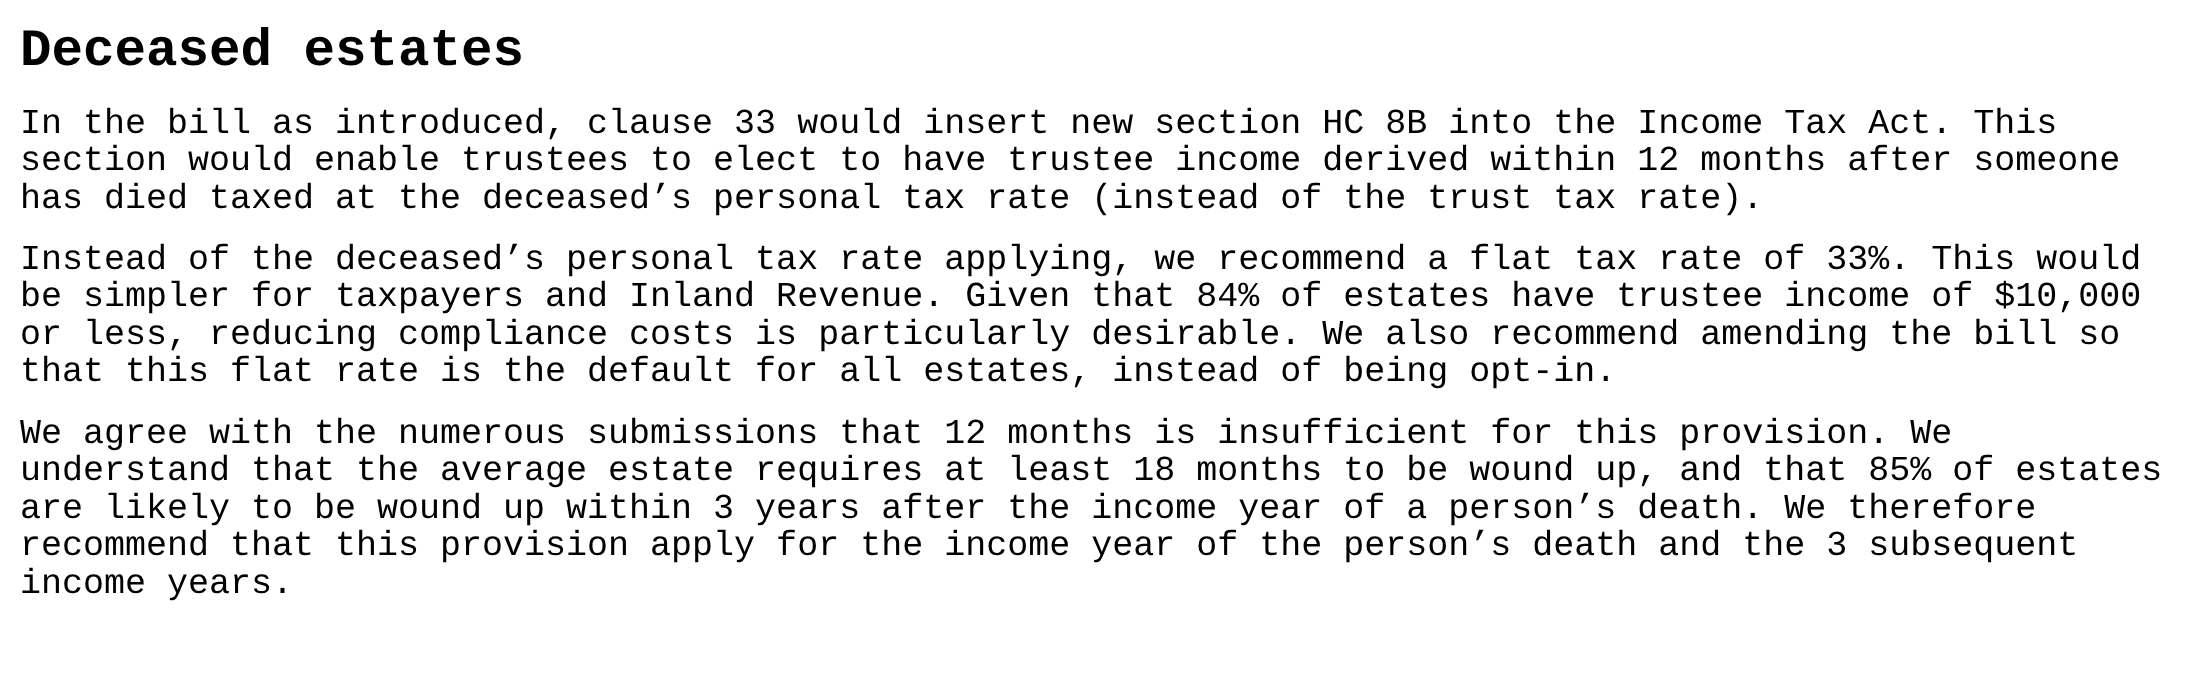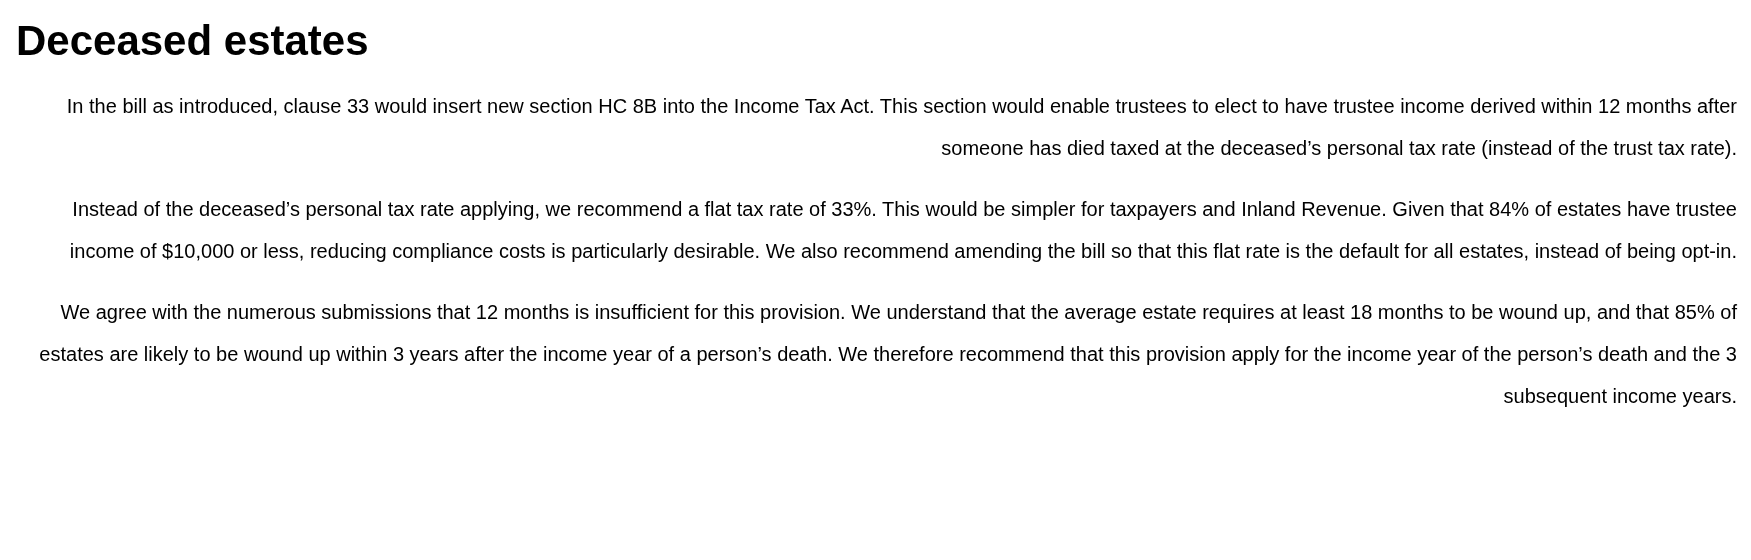--- a/index.html
+++ b/index.html
@@ -8,34 +8,34 @@
     background: #ffffff;
   }
   .page {
     box-sizing: border-box;
     width: 1751px;
     height: 560px;
     overflow: hidden;
     background: #ffffff;
     color: #000000;
     padding: 17px 14px 0 16px;
-    font-family: Liberation Sans, sans-serif;
+    font-family: Liberation Mono, monospace;
   }
   .doc-heading {
     font-size: 42px;
     font-weight: bold;
     line-height: 1.15;
     margin: 0 0 20px 0;
     letter-spacing: 0;
   }
   .doc-paragraph {
-    font-size: 20px;
-    line-height: 42px;
+    font-size: 28px;
+    line-height: 30px;
     margin: 0 0 19px 0;
-    text-align: right;
+    text-align: left;
   }
 </style>
 </head>
 <body>
 
 <main class="page">
   <h1 class="doc-heading">Deceased estates</h1>
 
   <p class="doc-paragraph">In the bill as introduced, clause 33 would insert new section HC 8B into the Income Tax Act. This section would enable trustees to elect to have trustee income derived within 12 months after someone has died taxed at the deceased’s personal tax rate (instead of the trust tax rate).</p>
 

